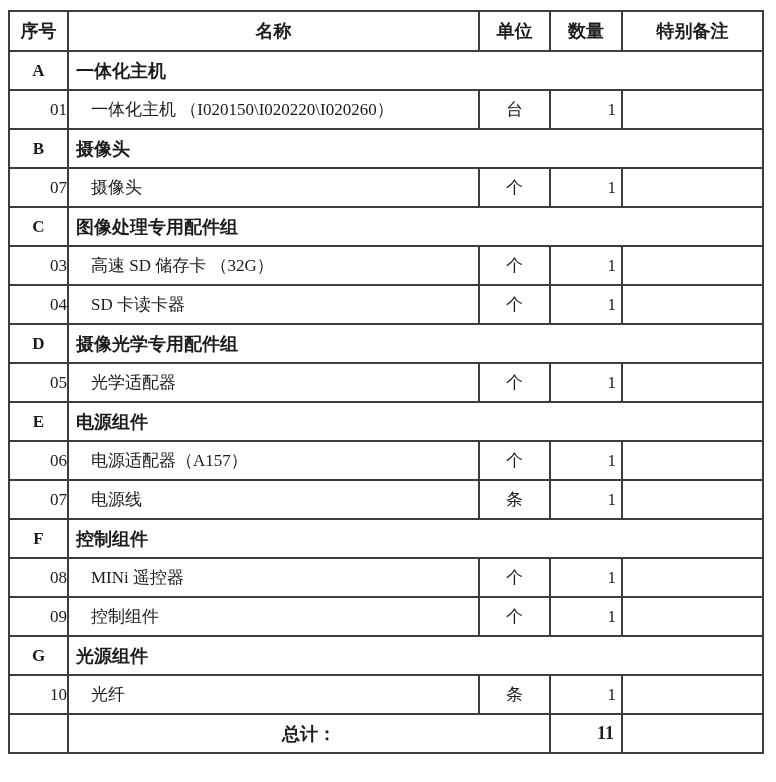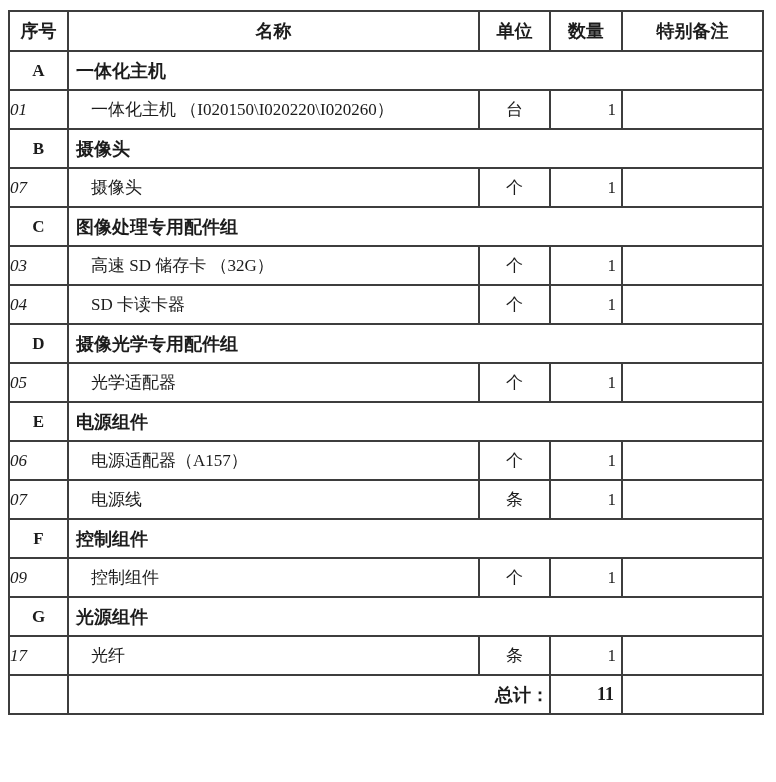--- a/index.html
+++ b/index.html
@@ -26,37 +26,37 @@
     overflow:hidden;white-space:nowrap;
   }
   
   tr.header-row{height:40px;}
   tr.header-row th{
     font-family:"Liberation Sans","DejaVu Sans",sans-serif;
     font-weight:bold;font-size:18px;text-align:center;
   }
   
   tr.section-row,tr.item-row,tr.total-row{height:39px;}
-  td.no-cell{text-align:left;font-style:italic;}
+  td.no-cell{text-align:right;}
   td.name-cell{text-align:left;padding-left:22px;}
   td.unit-cell{text-align:center;}
   td.qty-cell{text-align:right;padding-right:5px;}
   td.notes-cell{}
   
   td.section-letter{
     text-align:center;font-weight:bold;
     font-family:"Liberation Serif","DejaVu Serif",serif;
   }
   td.section-title{
     text-align:left;padding-left:7px;font-weight:bold;font-size:18px;
     font-family:"Liberation Sans","DejaVu Sans",sans-serif;
   }
   
   td.total-label{
-    text-align:right;font-weight:bold;font-size:18px;
+    text-align:center;font-weight:bold;font-size:18px;
     font-family:"Liberation Sans","DejaVu Sans",sans-serif;
   }
   td.total-qty{
     text-align:center;font-weight:bold;font-size:18px;
     font-family:"Liberation Serif","DejaVu Serif",serif;
     padding-left:39px;
   }
 </style>
 </head>
 <body>
@@ -158,36 +158,43 @@
     <td class="unit-cell">条</td>
     <td class="qty-cell">1</td>
     <td class="notes-cell"></td>
   </tr>
 
   <tr class="section-row">
     <td class="section-letter">F</td>
     <td class="section-title" colspan="4">控制组件</td>
   </tr>
 
+  <tr class="item-row">
+    <td class="no-cell">08</td>
+    <td class="name-cell">MINi 遥控器</td>
+    <td class="unit-cell">个</td>
+    <td class="qty-cell">1</td>
+    <td class="notes-cell"></td>
+  </tr>
 
   <tr class="item-row">
     <td class="no-cell">09</td>
     <td class="name-cell">控制组件</td>
     <td class="unit-cell">个</td>
     <td class="qty-cell">1</td>
     <td class="notes-cell"></td>
   </tr>
 
   <tr class="section-row">
     <td class="section-letter">G</td>
     <td class="section-title" colspan="4">光源组件</td>
   </tr>
 
   <tr class="item-row">
-    <td class="no-cell">17</td>
+    <td class="no-cell">10</td>
     <td class="name-cell">光纤</td>
     <td class="unit-cell">条</td>
     <td class="qty-cell">1</td>
     <td class="notes-cell"></td>
   </tr>
 
   <tr class="total-row">
     <td class="no-cell"></td>
     <td class="total-label" colspan="2">总计：</td>
     <td class="total-qty">11</td>

